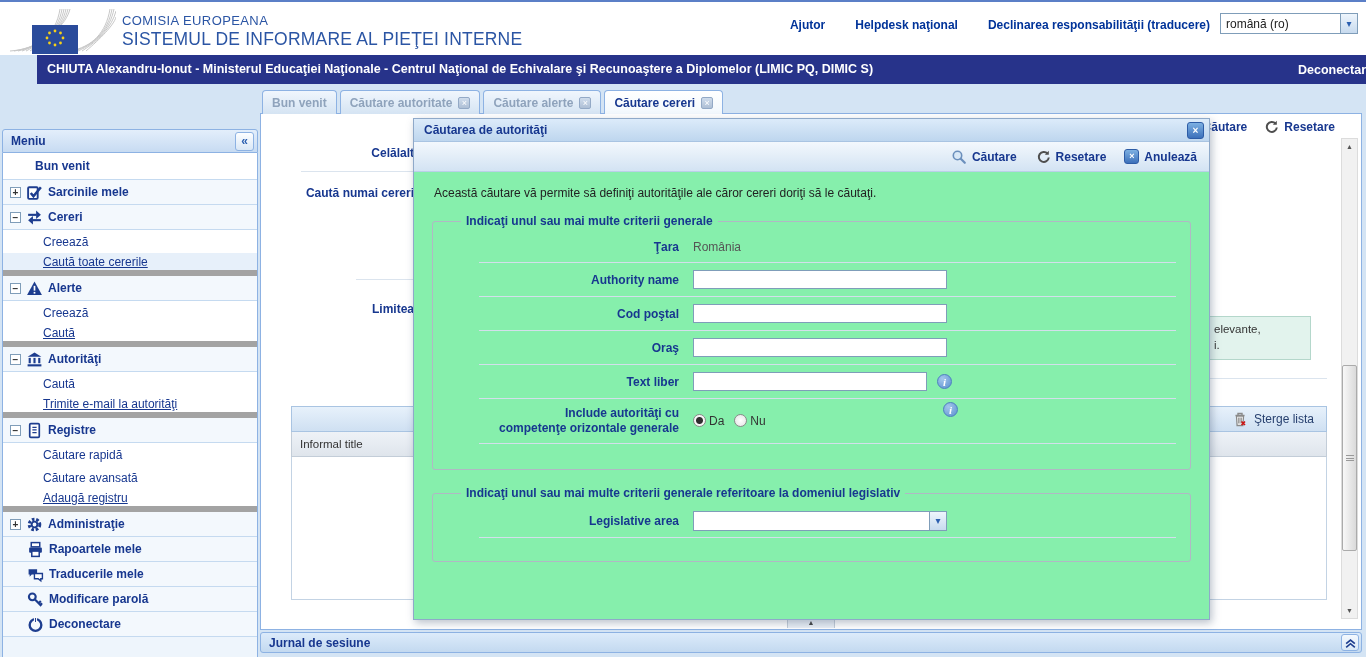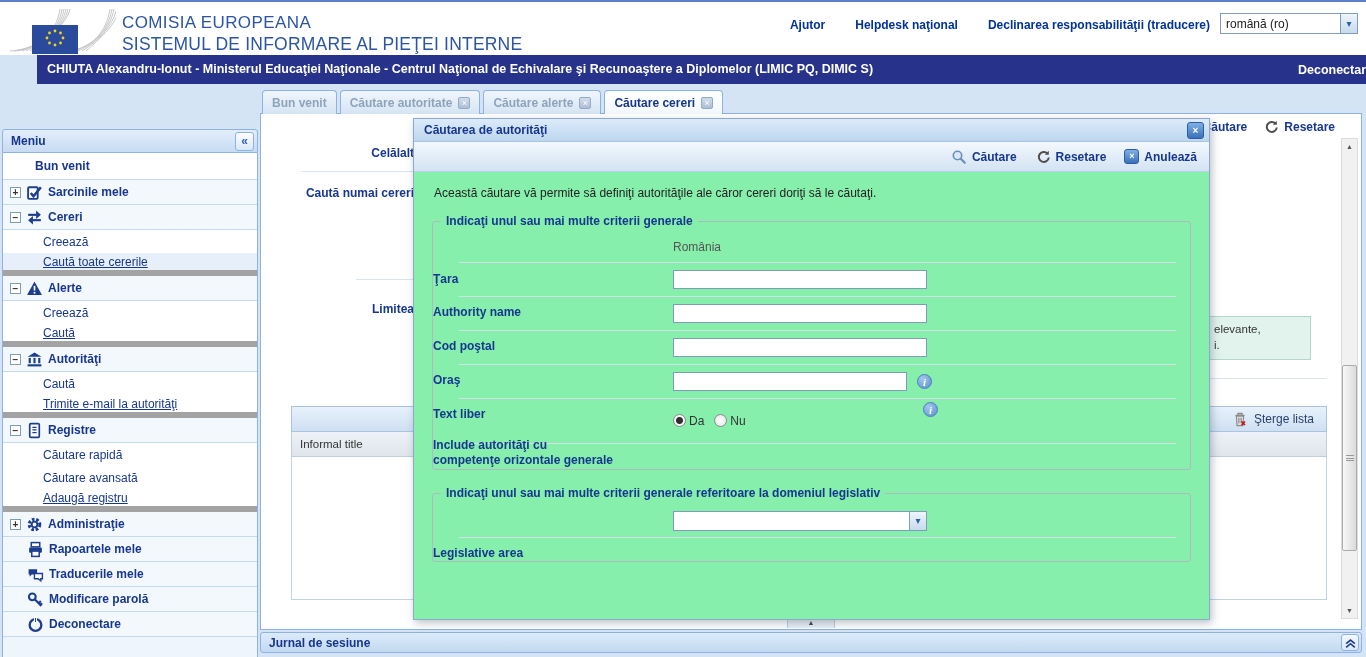--- a/index.html
+++ b/index.html
@@ -7,21 +7,21 @@
   body {
     font-family:"Liberation Sans","DejaVu Sans",sans-serif;
     font-size:12px; background:#d4e4f4; color:#17378f; position:relative;
   }
   .abs { position:absolute; }
 
   
   .top-header { position:absolute; left:0; top:0; width:1366px; height:55px;
     background:#fff; border-top:2px solid #5b7fc7; }
   .brand { position:absolute; left:122px; top:11px; color:#2b55a4; }
-  .brand .org { font-size:17px; letter-spacing:.4px; }
+  .brand .org { font-size:13px; letter-spacing:.4px; }
   .brand .app { font-size:17.5px; margin-top:1px; letter-spacing:.2px; }
   .top-links { position:absolute; right:156px; top:16px; display:flex; gap:30px; }
   .top-links a { color:#003399; font-weight:bold; text-decoration:none; font-size:12px; cursor:pointer; }
   .fake-select { background:#fff; border:1px solid #7f9db9; position:relative; color:#222; }
   .fake-select .val { position:absolute; left:5px; top:50%; transform:translateY(-50%); white-space:nowrap; }
   .fake-select .dd-btn { position:absolute; right:0; top:0; bottom:0; width:17px;
     background:linear-gradient(#eef5fc,#c7daee); border-left:1px solid #7f9db9;
     color:#2b5fb0; font-size:10px; text-align:center; line-height:19px; cursor:pointer; }
   .lang-select { position:absolute; right:8px; top:11px; width:138px; height:21px; }
 
@@ -104,27 +104,27 @@
     background:#fff; border:1px solid #8fa9c9; box-shadow:2px 3px 8px rgba(60,80,110,.35); }
   .dlg-title { height:23px; background:linear-gradient(#dcebfa,#bed6ee); border-bottom:1px solid #a9c4e2; position:relative; }
   .dlg-title .t { position:absolute; left:10px; top:4px; font-weight:bold; color:#17378f; }
   .dlg-close { position:absolute; right:5px; top:3px; width:17px; height:17px; border-radius:3px;
     background:linear-gradient(#7db0e2,#3c70ba); border:1px solid #2d5ca6; color:#fff;
     font-size:10px; font-weight:bold; text-align:center; line-height:15px; cursor:pointer; }
   .dlg-toolbar { height:30px; background:linear-gradient(#f3f8fd,#d3e3f3); border-bottom:1px solid #b9d0e8;
     display:flex; align-items:center; justify-content:flex-end; gap:18px; padding-right:12px; }
   .dlg-body { position:relative; height:447px; background:#86efac; }
   .intro { position:absolute; left:20px; top:14px; color:#222; }
-  fieldset { position:absolute; left:18px; right:18px; border:1px solid #b0b8c4; border-radius:3px; padding-top:4px; }
+  fieldset { position:absolute; left:18px; right:18px; border:1px solid #b0b8c4; border-radius:3px; padding-top:4px;padding-left:20px; }
   fieldset legend { font-weight:bold; color:#17378f; margin-left:8px; padding:0 5px; font-size:12px; }
   .fs-general { top:42px; height:256px; }
   .fs-leg { top:314px; height:76px; }
   .frow { position:relative; padding-left:240px; display:flex; align-items:center; min-height:33px; }
   .frow .flabel { position:absolute; left:0; top:50%; transform:translateY(-50%); width:226px;
-    text-align:left; font-weight:bold; color:#17378f; line-height:15px;margin-top:32px; }
+    text-align:right; font-weight:bold; color:#17378f; line-height:15px; }
   .sep { height:1px; background:#d3dfeb; margin:0 14px 0 26px; }
   .sval { color:#555; }
   .tinput { width:254px; height:19px; border:1px solid #7f9db9; font-family:inherit; font-size:12px; padding:0 3px; color:#222; background:#fff; }
   .tinput.short { width:234px; }
   .info-i { width:15px; height:15px; border-radius:50%; flex:0 0 auto;
     background:radial-gradient(circle at 35% 30%, #a5c8ec, #5a8fd0); border:1px solid #4d7fc0;
     color:#fff; font-family:"Liberation Serif","DejaVu Serif",serif; font-style:italic; font-weight:bold;
     font-size:11px; text-align:center; line-height:14px; }
   .radio-row { min-height:44px; }
   .radios { display:flex; align-items:center; gap:10px; }

